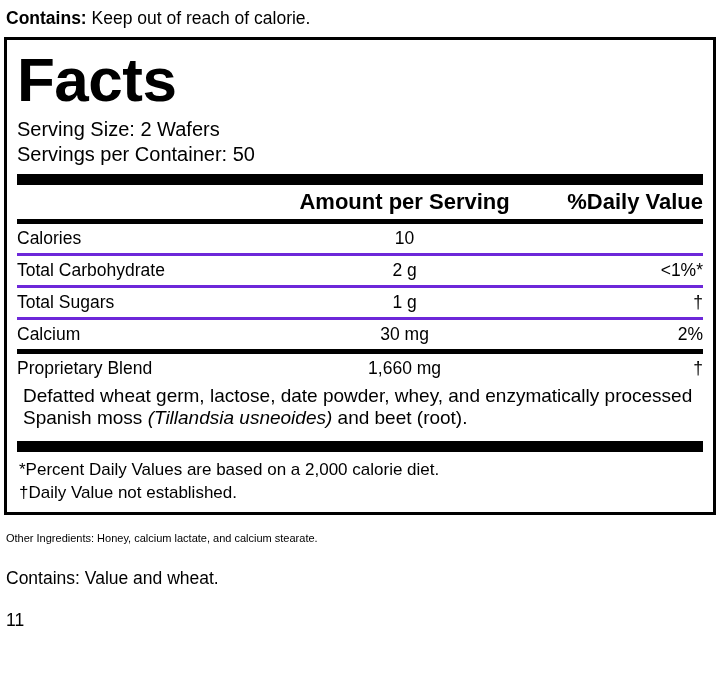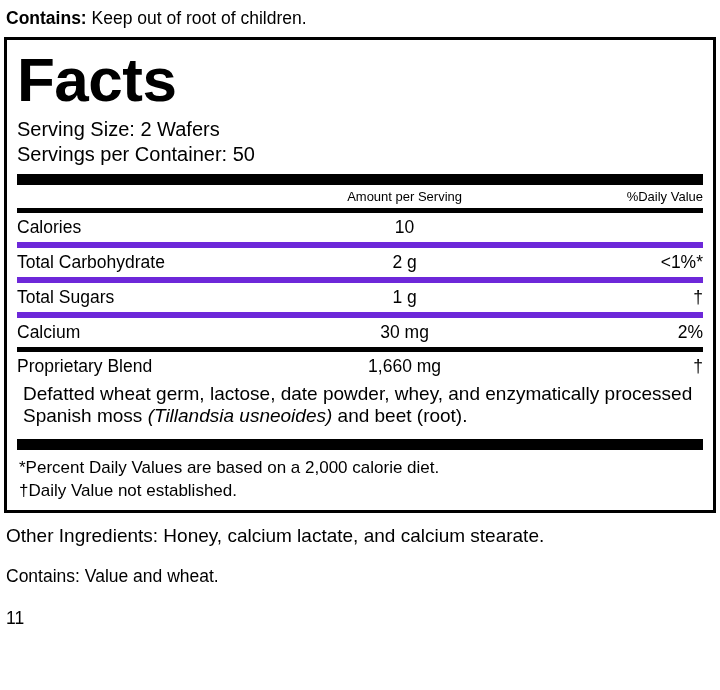--- a/index.html
+++ b/index.html
@@ -78,68 +78,68 @@
   }
   table.sf-table td, table.sf-table th {
     padding: 4px 0 4px 0;
     vertical-align: baseline;
   }
   .col-name { text-align: left; width: 38%; }
   .col-amt  { text-align: center; width: 37%; }
   .col-dv   { text-align: right; width: 25%; }
 
   .hdr-row th {
-    font-weight: normal;
-    font-size: 13px;
+    font-weight: bold;
+    font-size: 22px;
     padding-top: 6px;
     padding-bottom: 6px;
   }
   .hdr-row th.col-name { }
 
   .row-border td {
-    border-top: 6px solid #6d28d9;
+    border-top: 3px solid #6d28d9;
   }
   .indent-1 { padding-left: 16px; }
 
   .blend-desc {
     font-size: 19px;
     line-height: 22px;
     padding: 2px 0 4px 6px;
   }
   .blend-desc .ital { font-style: italic; }
 
   .footnotes {
     font-size: 17px;
     line-height: 23px;
     padding: 6px 0 0 2px;
   }
 
   .other-ing {
-    font-size: 19px;
+    font-size: 11px;
     line-height: 22px;
     padding: 12px 0 0 6px;
   }
   .contains {
     font-size: 17.5px;
     line-height: 22px;
     padding: 18px 0 0 6px;
   }
   .page-num {
     font-size: 17.5px;
     line-height: 22px;
     padding: 20px 0 0 6px;
   }
 </style>
 </head>
 <body>
 
 <div class="page">
 
   <div class="warning-line">
-    <span class="bold">Contains:</span><span> Keep out of root of children.</span>
+    <span class="bold">Contains:</span><span> Keep out of reach of calorie.</span>
   </div>
 
   <div class="sf-box">
 
     <div class="sf-title">
       <span>Facts</span>
     </div>
 
     <div class="serving-info">Serving Size:  2 Wafers</div>
     <div class="serving-info">Servings per Container: 50</div>

